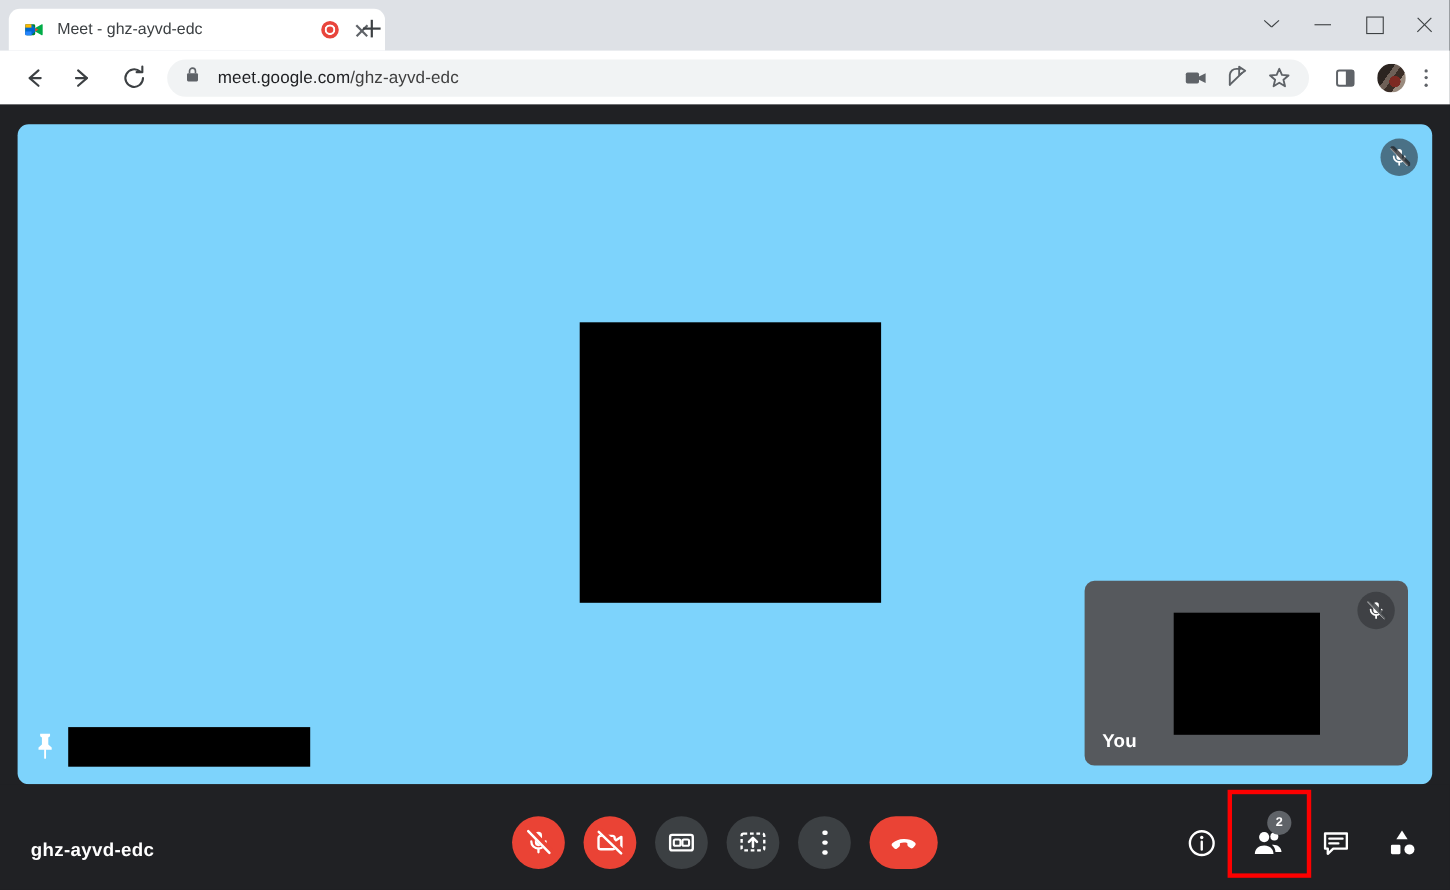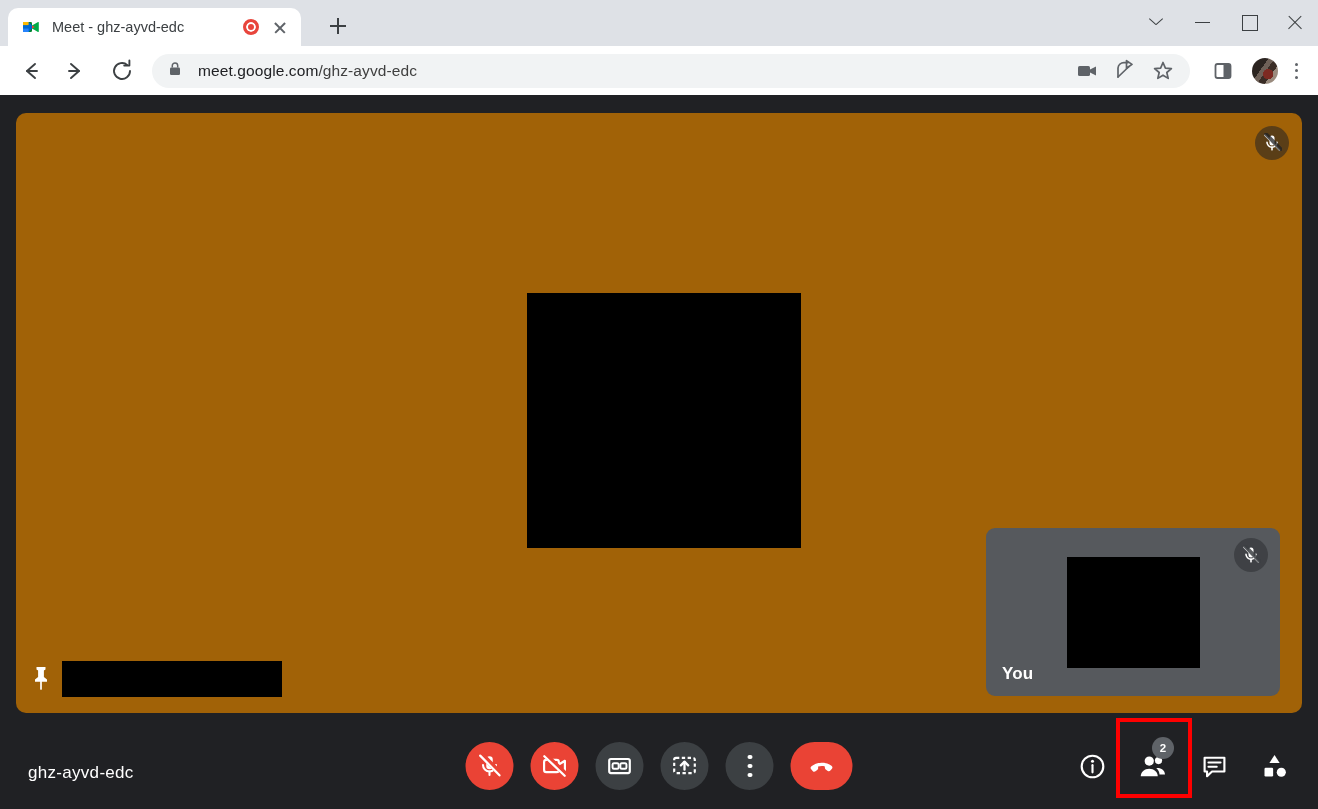--- a/index.html
+++ b/index.html
@@ -11,21 +11,21 @@
     background: #202124;
   }
 
   
   .browser { width: 1318px; height: 95px; background: #dee1e6; position: relative; }
 
   .tabstrip { height: 46px; position: relative; }
 
   .tab {
     position: absolute; left: 8px; top: 8px;
-    width: 293px; height: 38px;
+    width: 342px; height: 38px;
     background: #fff;
     border-radius: 10px 10px 0 0;
     display: flex; align-items: center;
     padding: 0 10px 0 14px;
   }
   .tab-favicon { width: 18px; height: 18px; flex: 0 0 18px; position: relative; }
   .tab-title {
     flex: 1 1 auto; margin-left: 12px;
     font-size: 14.5px; color: #3c4043;
     white-space: nowrap; overflow: hidden; text-overflow: ellipsis;
@@ -110,21 +110,21 @@
   .kebab i:nth-child(1) { top: 9px; }
   .kebab i:nth-child(2) { top: 15.5px; }
   .kebab i:nth-child(3) { top: 22px; }
 
   
   .meet { position: absolute; left: 0; top: 95px; width: 1318px; height: 714px; background: #202124; }
 
   .stage {
     position: absolute; left: 16px; top: 18px;
     width: 1286px; height: 600px;
-    background: #a16207; border-radius: 10px; overflow: hidden;
+    background: #7dd3fc; border-radius: 10px; overflow: hidden;
   }
 
   .stage-redaction {
     position: absolute; left: 511px; top: 180px;
     width: 274px; height: 255px; background: #000;
   }
 
   .stage-mic {
     position: absolute; right: 13px; top: 13px;
     width: 34px; height: 34px; border-radius: 50%;
@@ -158,21 +158,21 @@
     color: #fff; font-size: 17px; font-weight: bold; letter-spacing: .2px;
   }
 
   
   .bottombar {
     position: absolute; left: 0; bottom: 0; width: 1318px; height: 96px;
     background: #202124;
   }
   .meeting-code {
     position: absolute; left: 28px; top: 50px;
-    color: #fff; font-size: 17px; font-weight: normal; letter-spacing: .3px;
+    color: #fff; font-size: 17px; font-weight: bold; letter-spacing: .3px;
   }
   .center-controls {
     position: absolute; left: 50%; top: 29px; transform: translateX(-50%);
     display: flex; align-items: center; gap: 17px;
   }
   .ctl {
     width: 48px; height: 48px; border-radius: 50%; border: none;
     background: #3c4043; cursor: pointer;
     display: flex; align-items: center; justify-content: center; padding: 0;
   }

